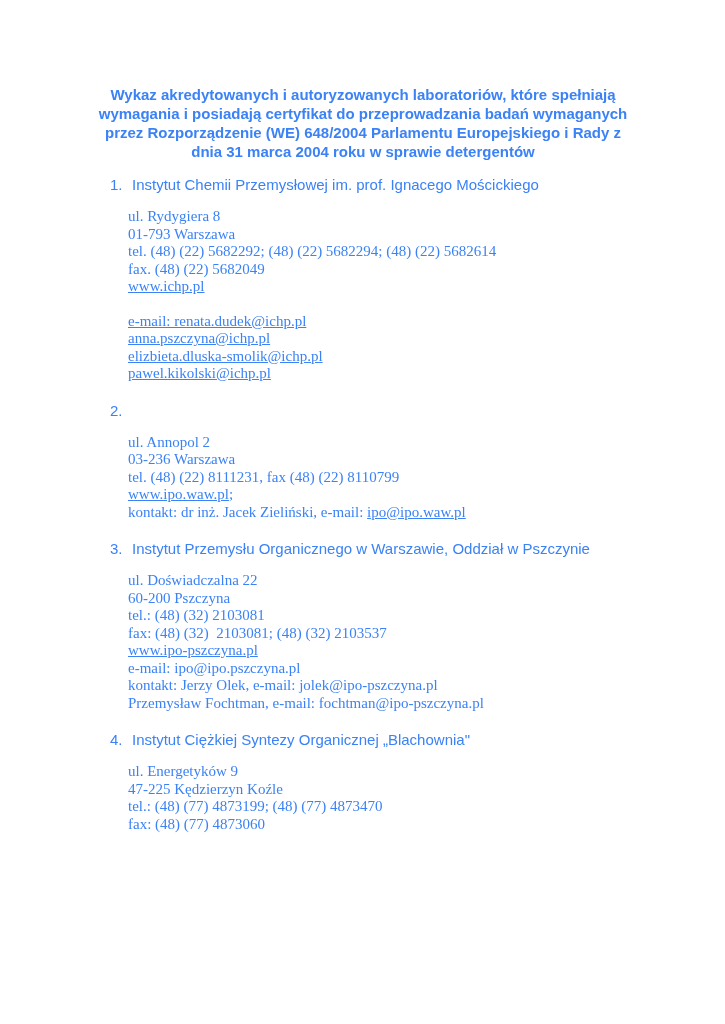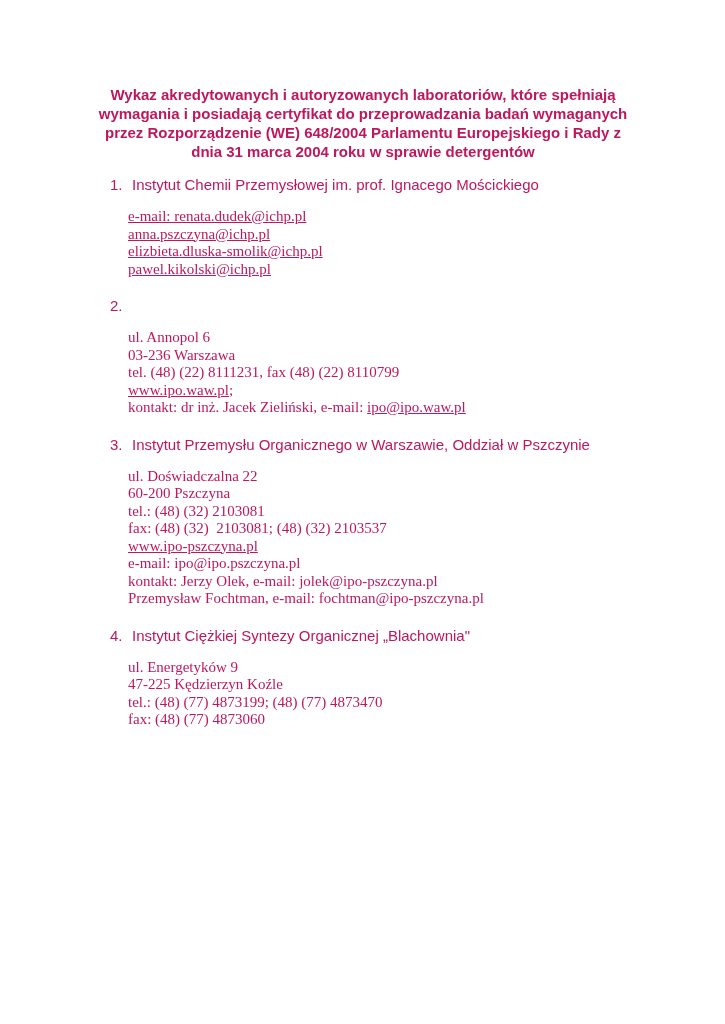--- a/index.html
+++ b/index.html
@@ -5,21 +5,21 @@
   html, body {
     margin: 0;
     padding: 0;
     background: #ffffff;
   }
   .page {
     width: 725px;
     height: 1024px;
     box-sizing: border-box;
     background: #ffffff;
-    color: #be185d;
+    color: #3b82f6;
     padding: 85px 95px 0 96px;
     overflow: hidden;
   }
   .title {
     font-family: "Liberation Sans", sans-serif;
     font-weight: bold;
     font-size: 15px;
     line-height: 19px;
     text-align: center;
     margin: 0 0 14px 0;
@@ -61,32 +61,39 @@
 
 <div class="page">
   <h1 class="title">Wykaz akredytowanych i autoryzowanych laboratoriów, które spełniają wymagania i posiadają certyfikat do przeprowadzania badań wymaganych przez Rozporządzenie (WE) 648/2004 Parlamentu Europejskiego i Rady z dnia 31 marca 2004 roku w sprawie detergentów</h1>
   <div id="entries">
       <div class="entry">
         <div class="heading-row">
           <span class="num">1.</span>
           <span class="heading-text">Instytut Chemii Przemysłowej im. prof. Ignacego Mościckiego</span>
         </div>
         <div class="block">
+          <div class="line"><span>ul. Rydygiera 8</span></div>
+          <div class="line"><span>01-793 Warszawa</span></div>
+          <div class="line"><span>tel. (48) (22) 5682292; (48) (22) 5682294; (48) (22) 5682614</span></div>
+          <div class="line"><span>fax. (48) (22) 5682049</span></div>
+          <div class="line"><span class="u">www.ichp.pl</span></div>
+        </div>
+        <div class="block">
           <div class="line"><span class="u">e-mail: renata.dudek@ichp.pl</span></div>
           <div class="line"><span class="u">anna.pszczyna@ichp.pl</span></div>
           <div class="line"><span class="u">elizbieta.dluska-smolik@ichp.pl</span></div>
           <div class="line"><span class="u">pawel.kikolski@ichp.pl</span></div>
         </div>
       </div>
       <div class="entry">
         <div class="heading-row">
           <span class="num">2.</span>
         </div>
         <div class="block">
-          <div class="line"><span>ul. Annopol 6</span></div>
+          <div class="line"><span>ul. Annopol 2</span></div>
           <div class="line"><span>03-236 Warszawa</span></div>
           <div class="line"><span>tel. (48) (22) 8111231, fax (48) (22) 8110799</span></div>
           <div class="line"><span class="u">www.ipo.waw.pl</span><span>;</span></div>
           <div class="line"><span>kontakt: dr inż. Jacek Zieliński, e-mail: </span><span class="u">ipo@ipo.waw.pl</span></div>
         </div>
       </div>
       <div class="entry">
         <div class="heading-row">
           <span class="num">3.</span>
           <span class="heading-text">Instytut Przemysłu Organicznego w Warszawie, Oddział w Pszczynie</span>

